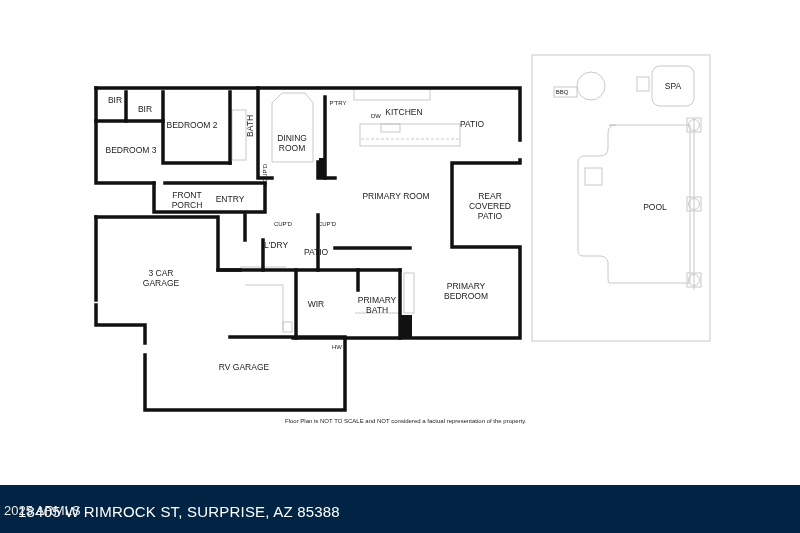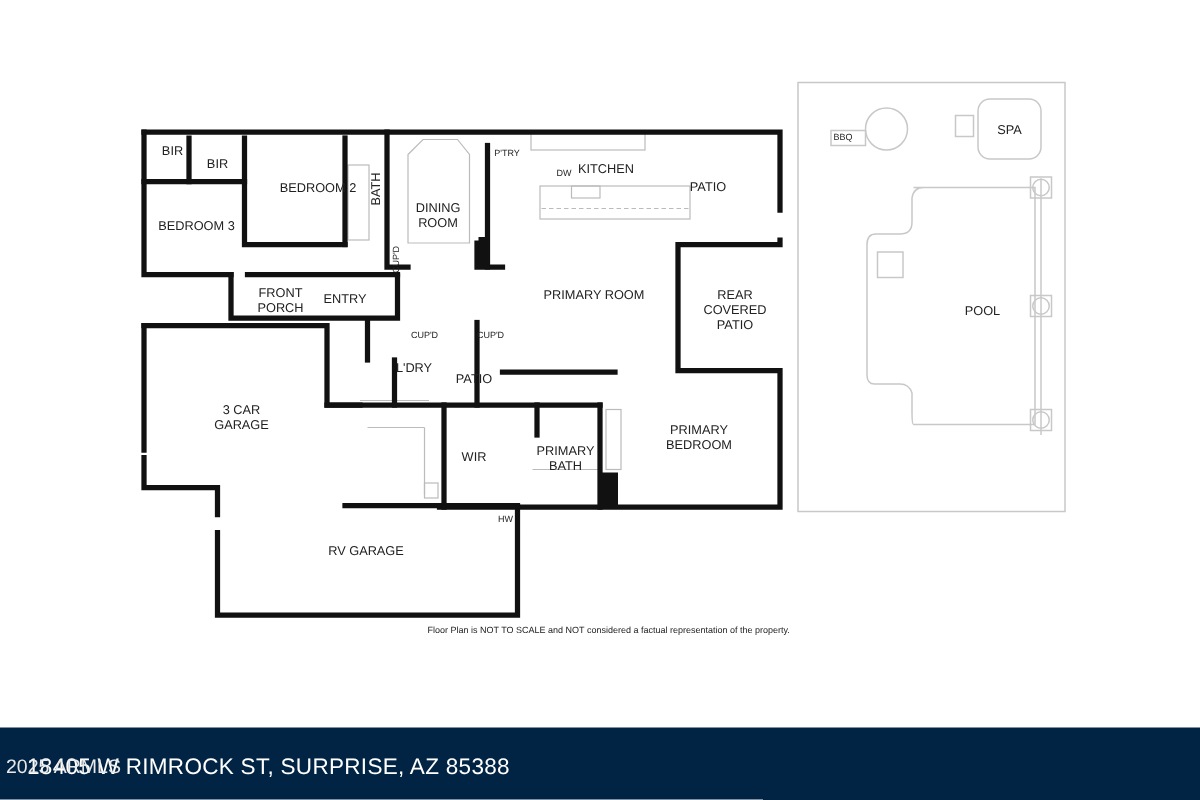--- a/index.html
+++ b/index.html
@@ -76,21 +76,21 @@
     <path d="M335 248 H410"></path>
     <path d="M358 270 V290"></path>
   </g>
   <rect x="400" y="315" width="12" height="23" fill="#111"></rect>
   <rect x="319" y="158" width="7" height="20" fill="#111"></rect>
 </svg>
 
 <div>
   <div class="lbl" style="left:115px;top:100px">BIR</div>
   <div class="lbl" style="left:145px;top:109px">BIR</div>
-  <div class="lbl" style="left:212px;top:125px">BEDROOM 2</div>
+  <div class="lbl" style="left:192px;top:125px">BEDROOM 2</div>
   <div class="lbl" style="left:131px;top:150px">BEDROOM 3</div>
   <div class="lbl" style="left:250px;top:126px;transform:translate(-50%,-50%) rotate(-90deg)">BATH</div>
   <div class="lbl" style="left:292px;top:143px">DINING
 ROOM</div>
   <div class="lbl sm" style="left:338px;top:103px">P'TRY</div>
   <div class="lbl sm" style="left:376px;top:116px">DW</div>
   <div class="lbl" style="left:404px;top:112px">KITCHEN</div>
   <div class="lbl" style="left:472px;top:124px">PATIO</div>
   <div class="lbl" style="left:396px;top:196px">PRIMARY ROOM</div>
   <div class="lbl" style="left:187px;top:200px">FRONT

